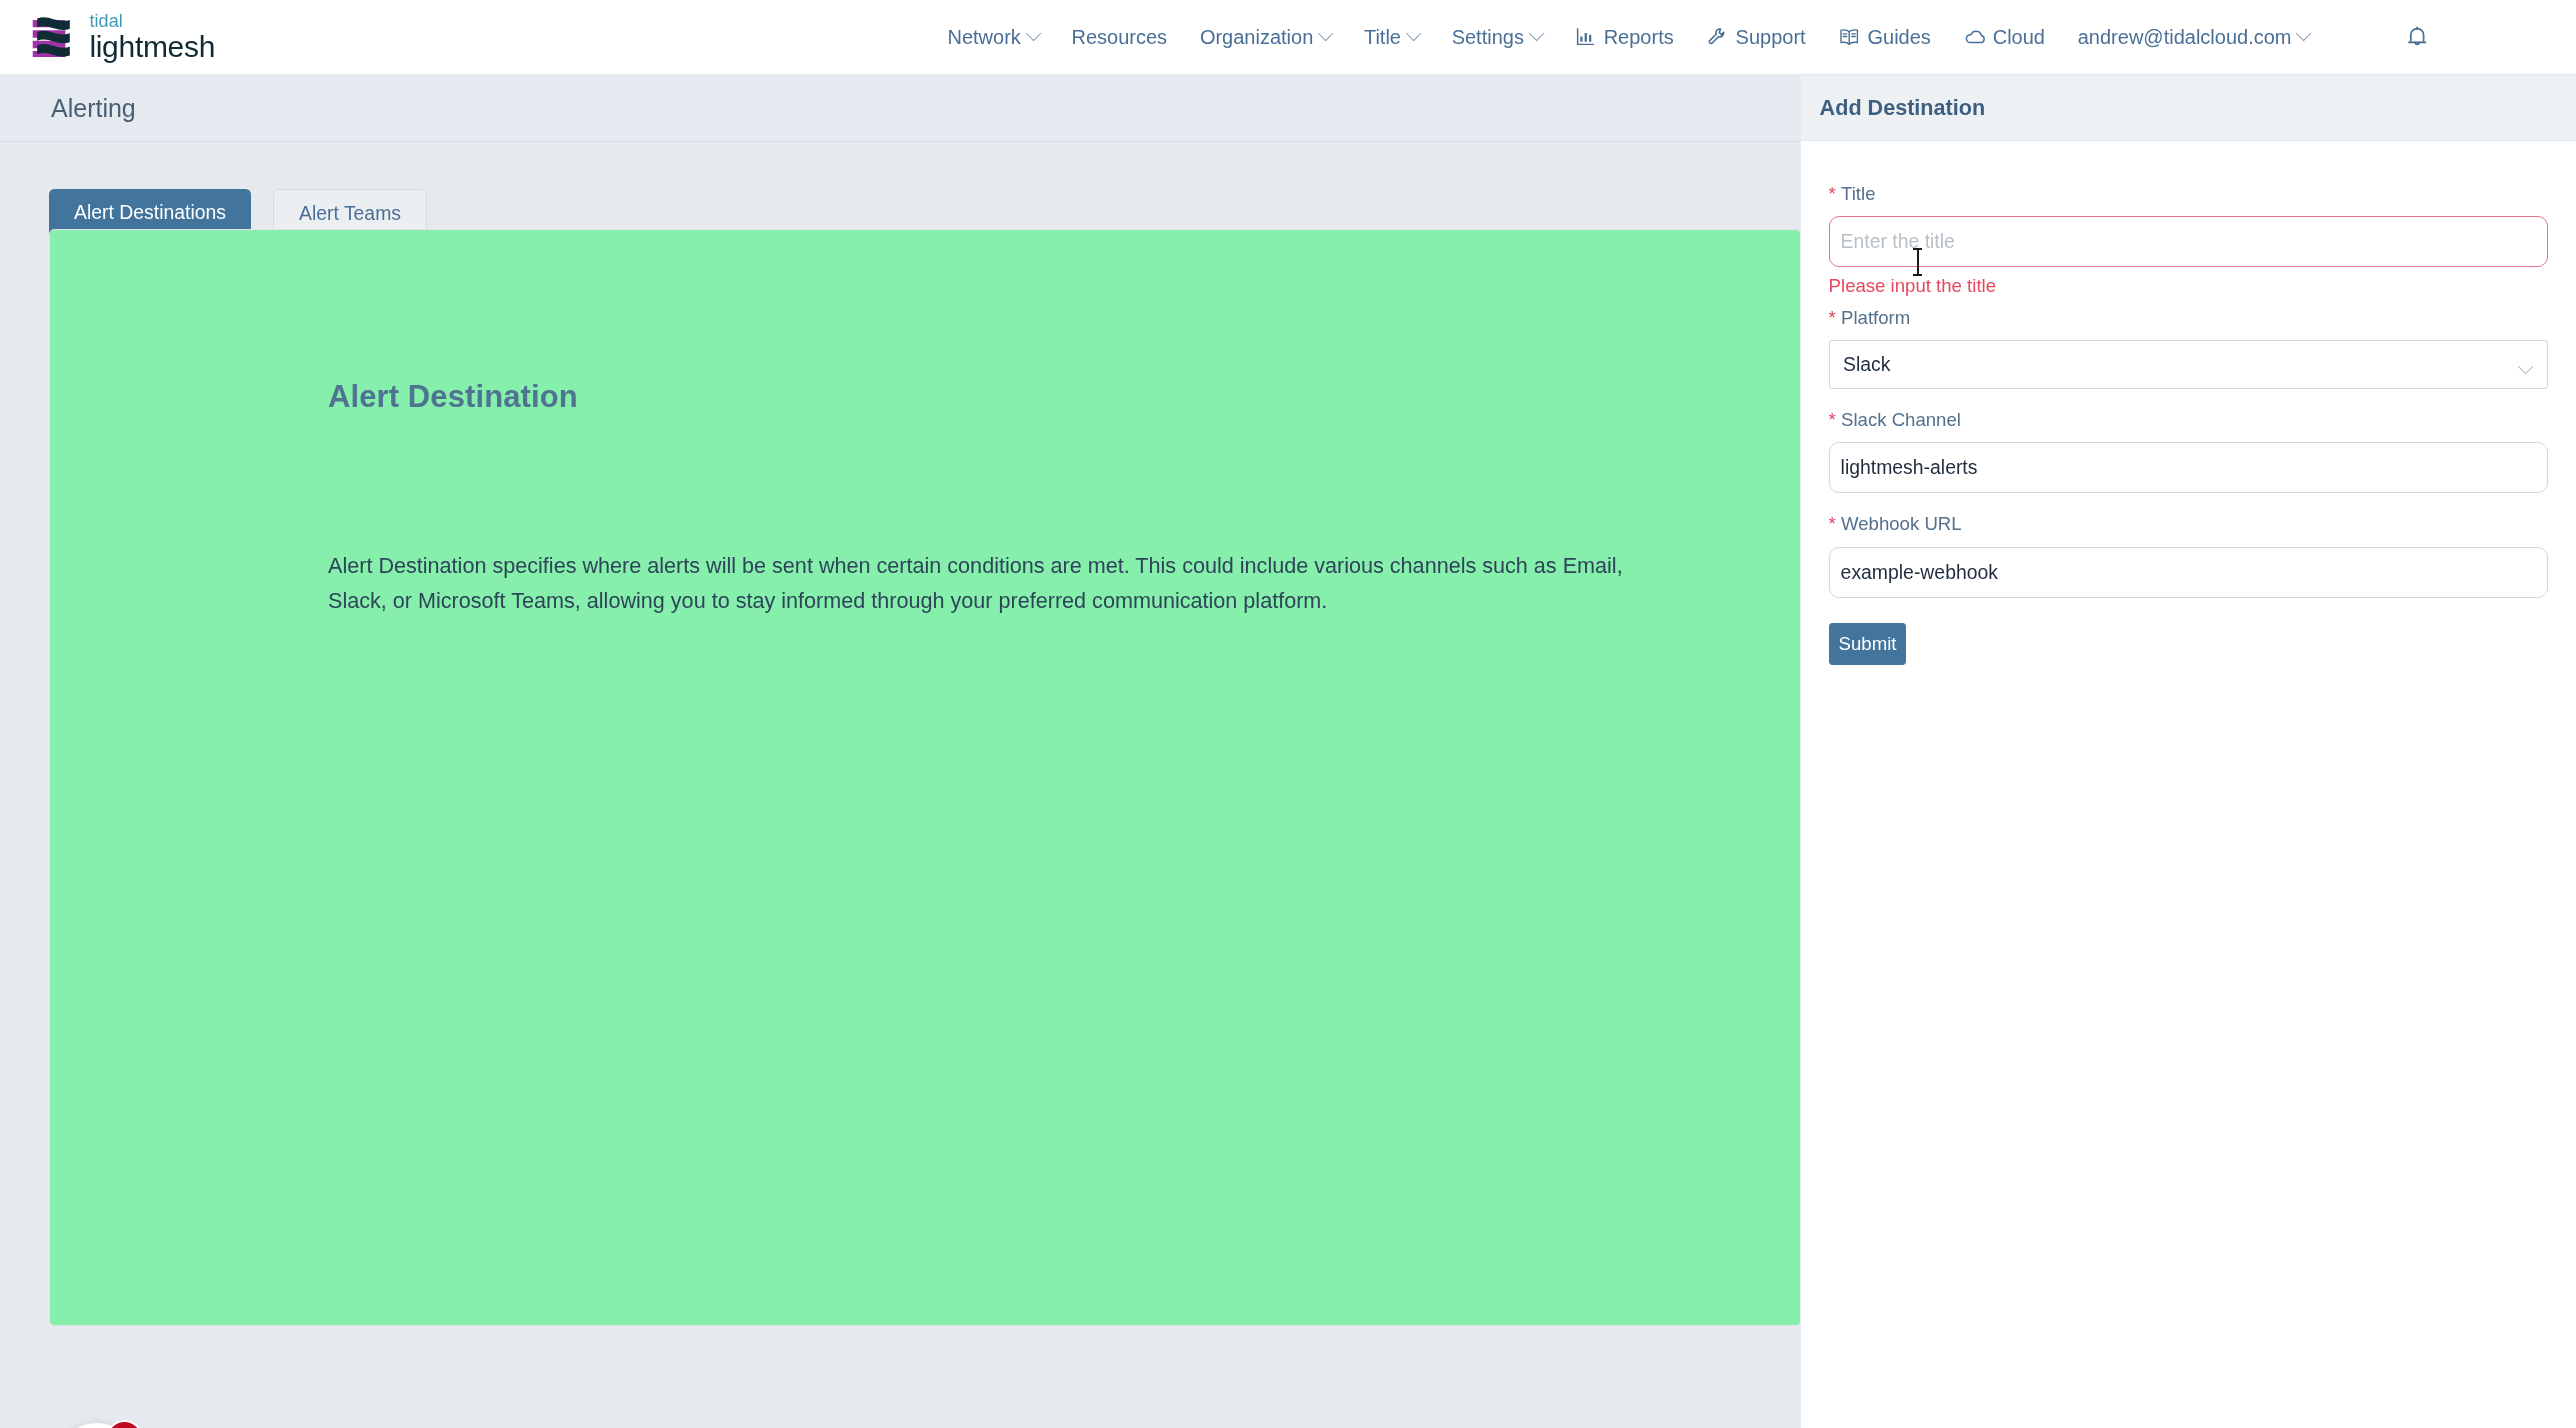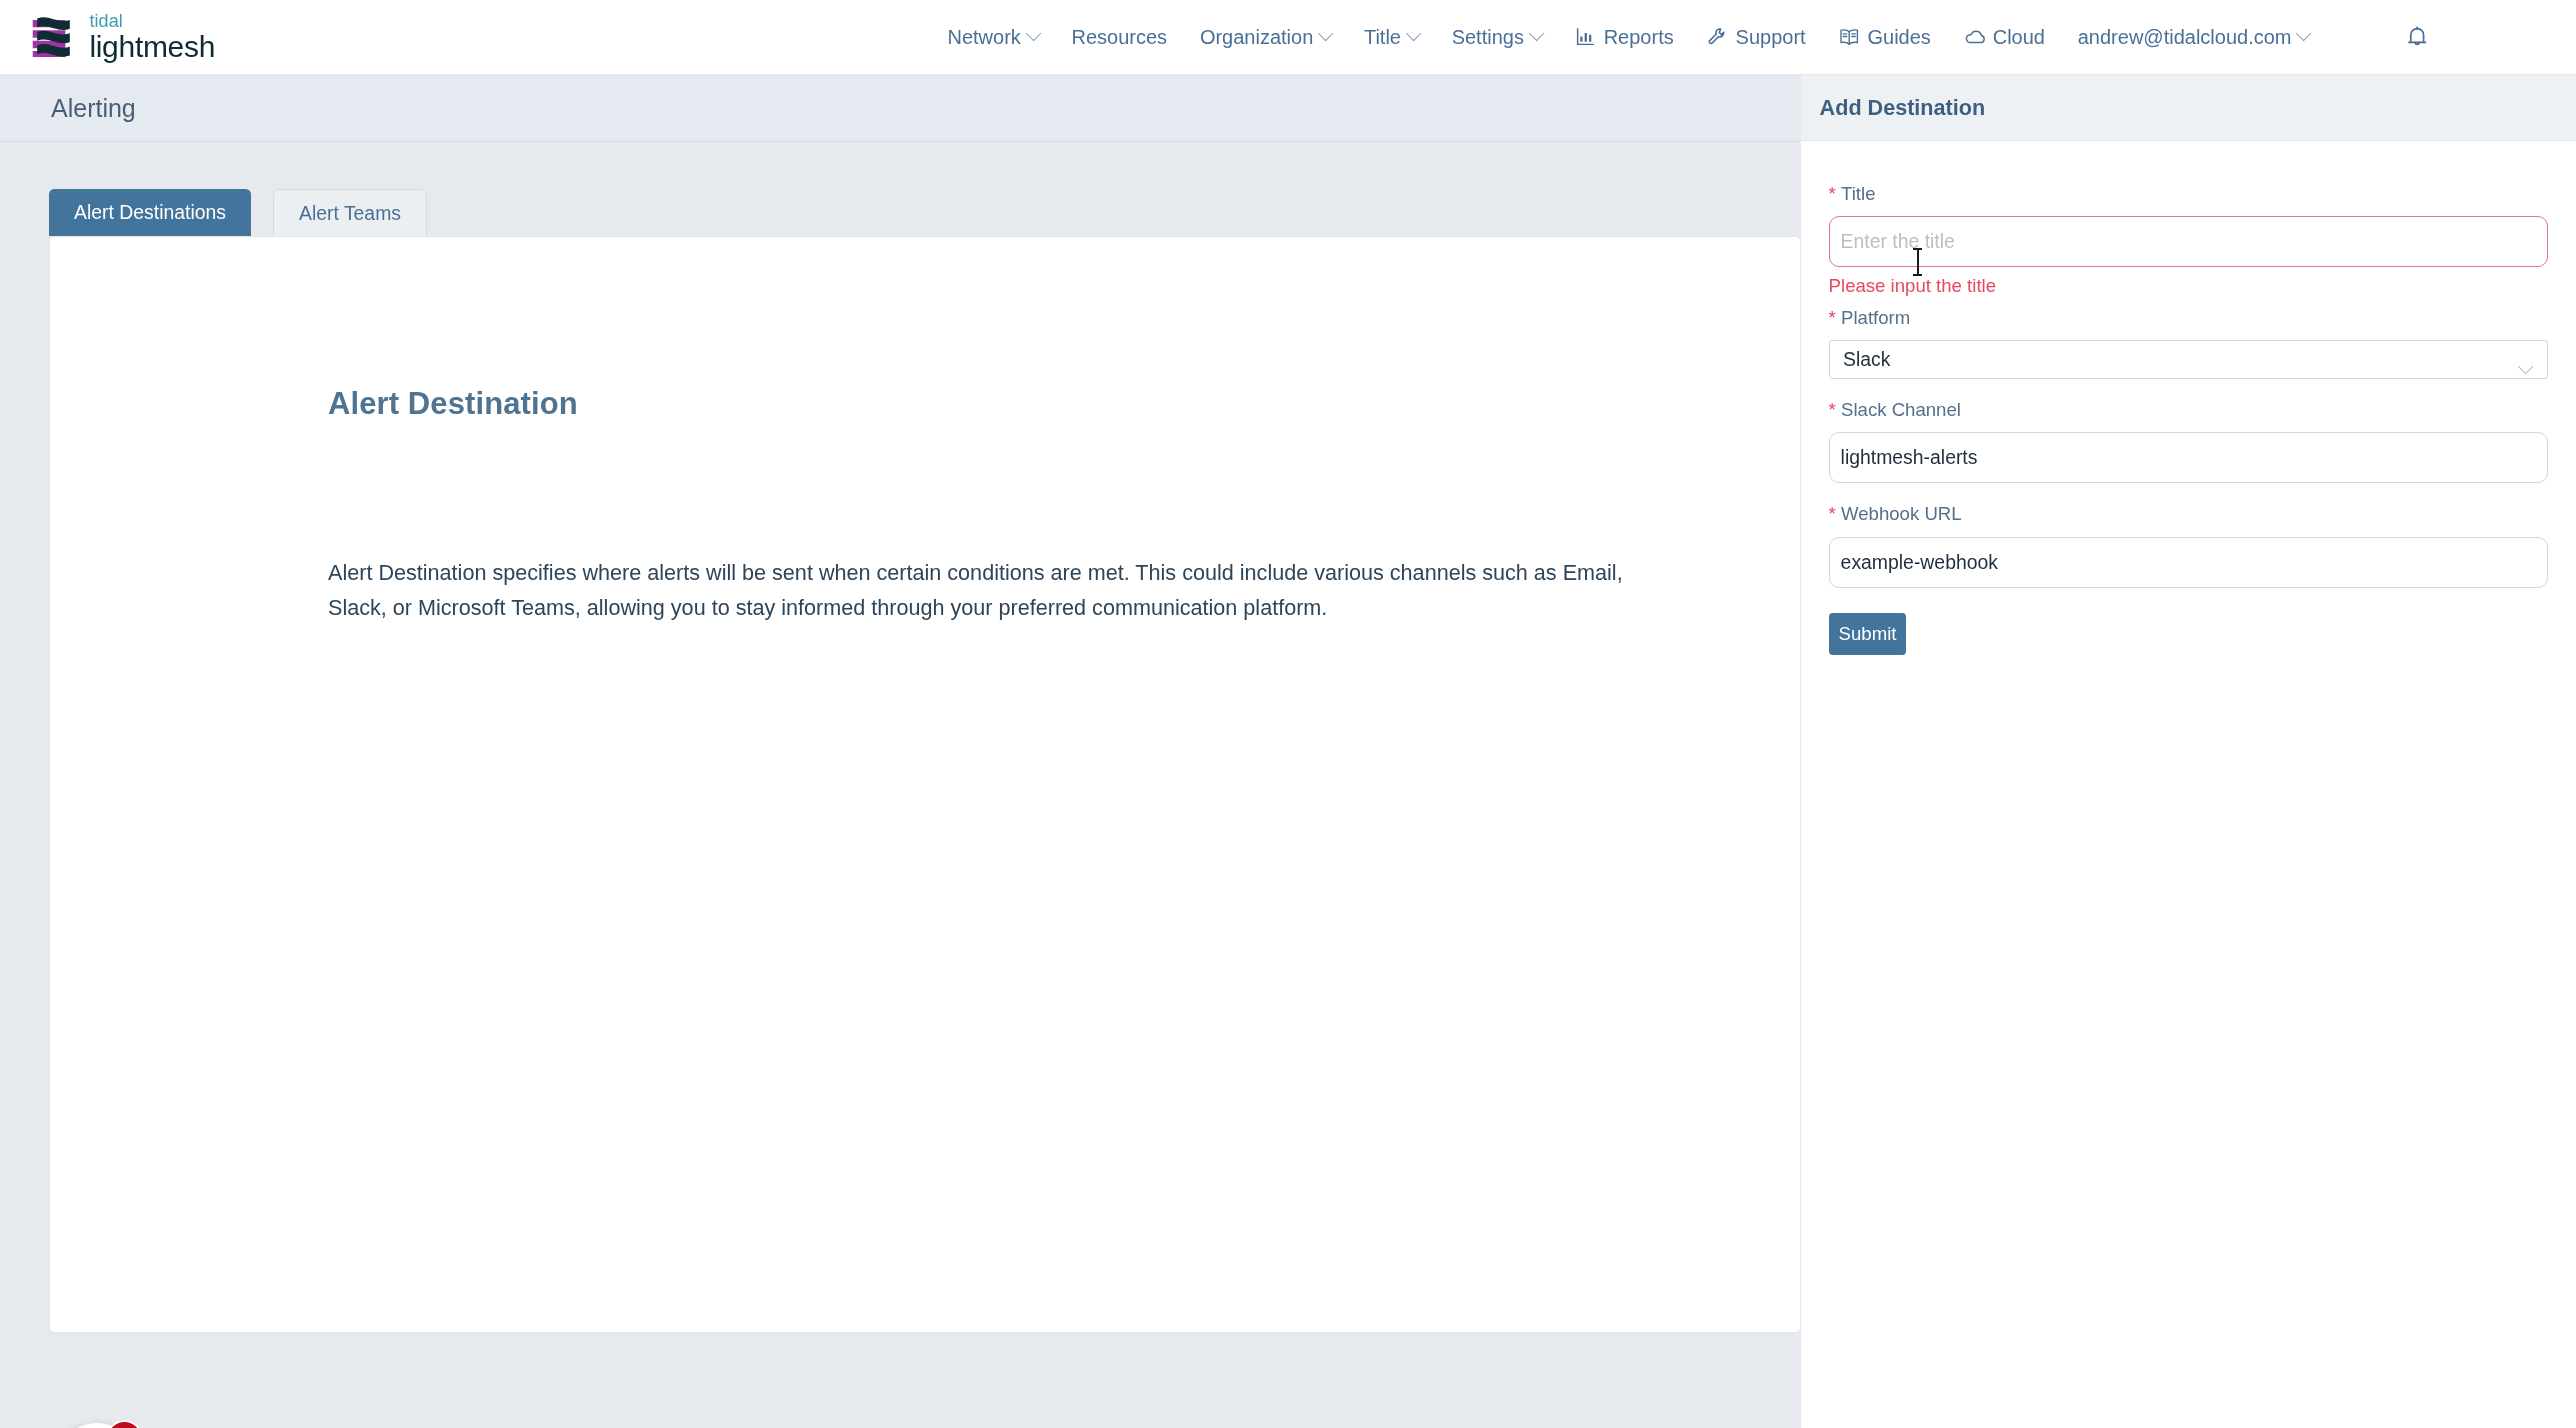--- a/index.html
+++ b/index.html
@@ -69,23 +69,23 @@
     padding: 0 25px; font-size: 19.4px; cursor: pointer;
     border-radius: 5.2px 5.2px 0 0;
   }
   .tab.active { background: #42749c; color: #ffffff; }
   .tab.inactive {
     background: #eceff1; color: #4a6f96;
     border: 0.7px solid #d3dce3; border-bottom: none;
     margin-left: 6px;
   }
   .panel {
-    position: absolute; top: 94px; left: 49px;
+    position: absolute; top: 87px; left: 49px;
     width: 1752px; height: 1097px;
-    background: #ffffff;
+    background: #86efac;
     border: 0.7px solid #dfe4e8;
     border-radius: 5.2px;
   }
   .panel-h1 {
     position: absolute; top: 149px; left: 278px;
     font-size: 31px; color: #4f7492; font-weight: bold;
     letter-spacing: 0.1px;
   }
   .panel-p {
     position: absolute; top: 319px; left: 278px;
@@ -119,21 +119,21 @@
     font-size: 19.4px; color: #1f2d3d;
     padding: 0 11px;
     outline: none;
   }
   .finput.error { border-color: #e4758a; }
   .finput::placeholder { color: #b8bfc6; }
 
   .ferror { color: #e8485f; font-size: 18.6px; margin-top: 7.5px; }
 
   .fselect {
-    position: relative; width: 100%; height: 39px;
+    position: relative; width: 100%; height: 49px;
     border: 0.7px solid #cfd8e0; border-radius: 3px;
     background: #fff; display: flex; align-items: center;
     padding: 0 13.4px; cursor: pointer;
   }
   .fselect-val { font-size: 19.4px; color: #1f2d3d; }
   .fselect .chev {
     position: absolute; right: 16.4px; top: 19.4px;
     width: 11.2px; height: 11.2px;
     border-right: 1.9px solid #b3bcc5; border-bottom: 1.9px solid #b3bcc5;
     transform: rotate(45deg);

